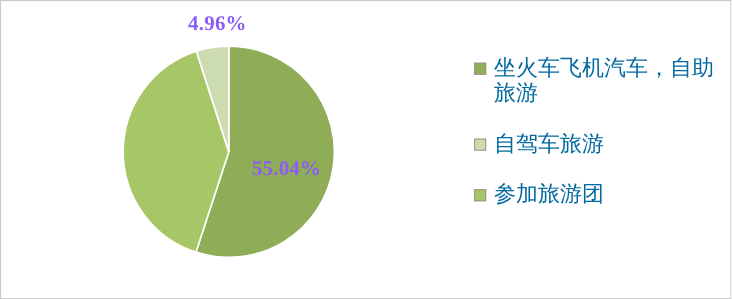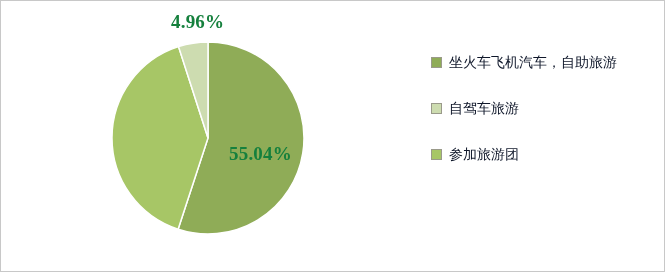--- a/index.html
+++ b/index.html
@@ -29,21 +29,21 @@
   #pie-svg {
     position: absolute;
     left: 0px;
     top: 0px;
   }
   .slice-label {
     position: absolute;
     font-family: "Liberation Serif", "DejaVu Serif", serif;
     font-size: 19px;
     font-weight: 700;
-    color: #15803d;
+    color: #8b5cf6;
     white-space: nowrap;
     letter-spacing: 0.2px;
   }
   #label-slice-0 {
     left: 228px;
     top: 142px;
   }
   #label-slice-1 {
     left: 124px;
     top: 126px;
@@ -67,23 +67,23 @@
     width: 11px;
     height: 11px;
     flex: 0 0 11px;
     margin-top: 6px;
     margin-right: 7px;
     box-sizing: border-box;
     border: 1px solid #9a9a8a;
   }
   .legend-text {
     font-family: Liberation Sans, sans-serif;
-    font-size: 14px;
+    font-size: 20px;
     line-height: 23px;
-    color: #0f172a;
+    color: #0369a1;
     max-width: 200px;
   }
 </style>
 </head>
 <body>
 
 <div id="chart-frame">
 
   <div id="pie-area">
 

